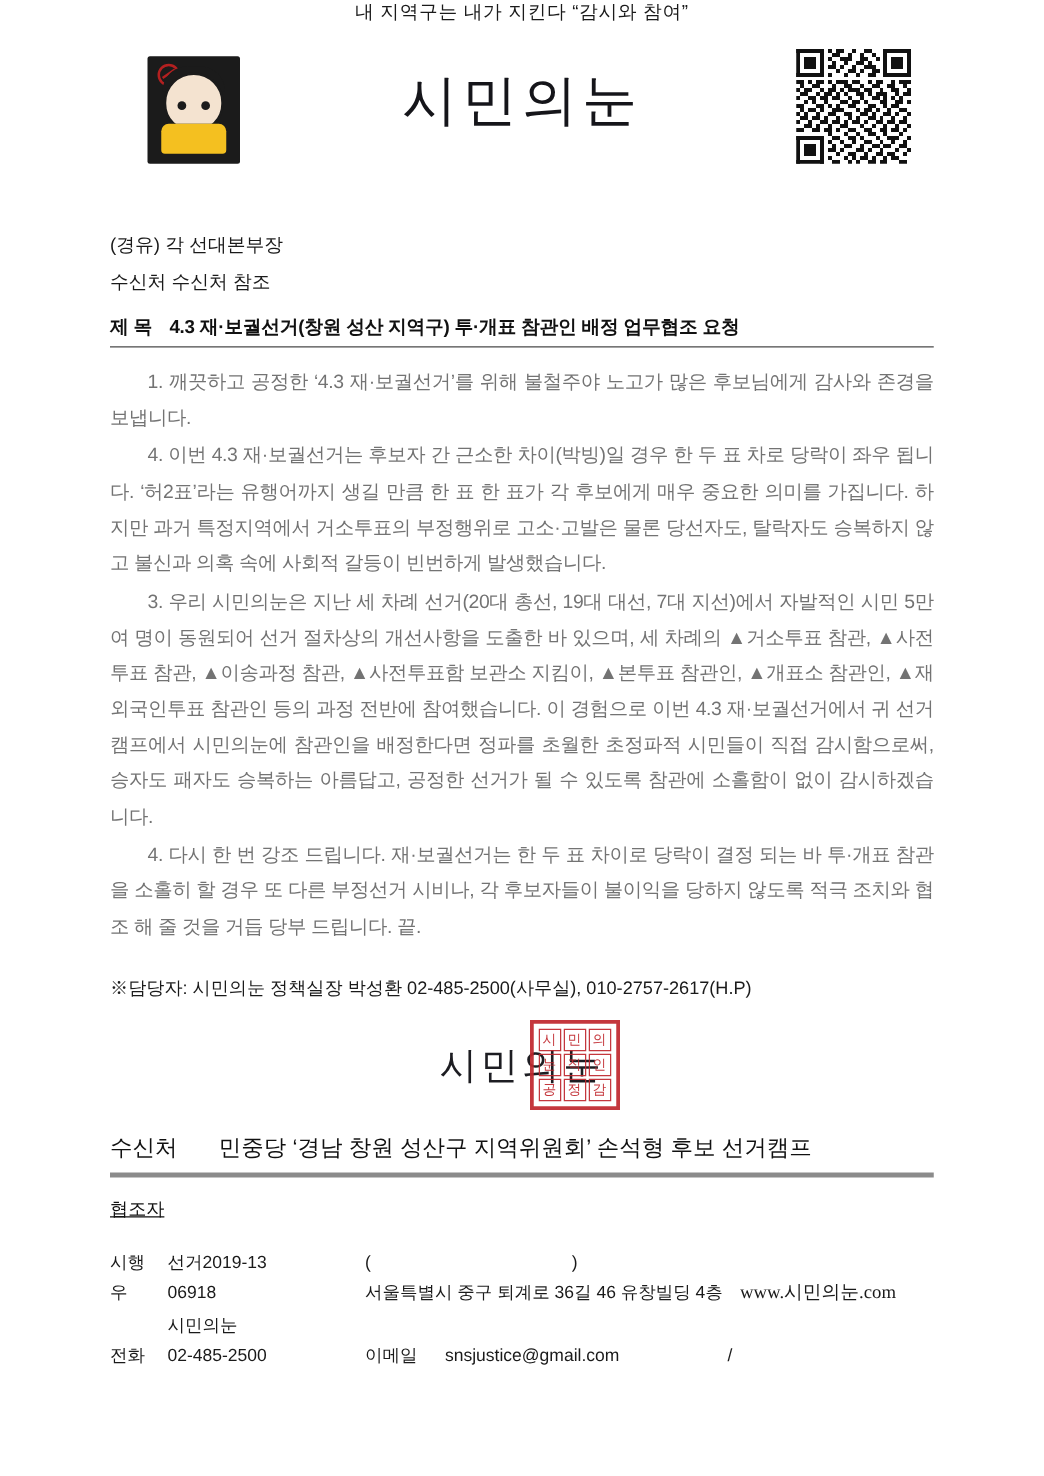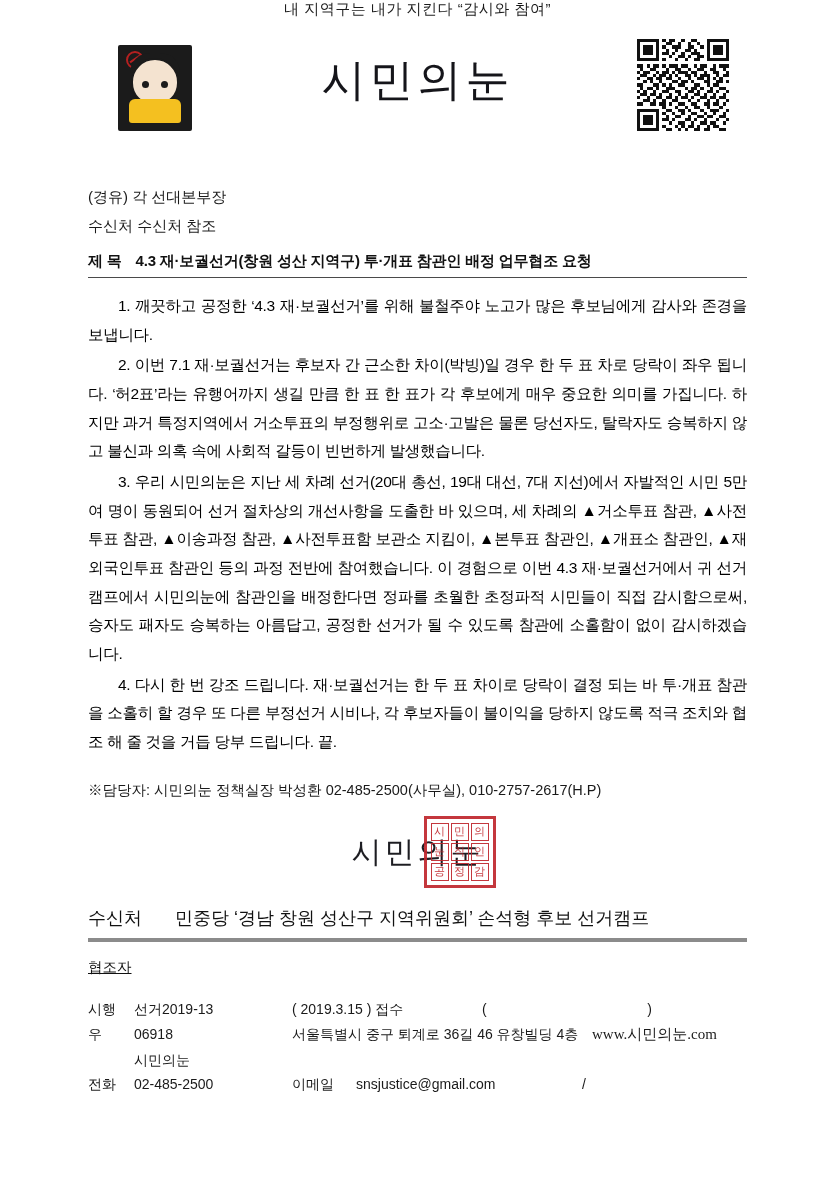--- a/index.html
+++ b/index.html
@@ -153,21 +153,21 @@
     margin: 6px 0 14px 0;
   }
   .body-text p {
     margin: 0 0 2px 0;
     font-size: 15.5px;
     line-height: 1.85;
     text-align: justify;
     text-indent: 30px;
     font-family: "Liberation Sans", sans-serif;
     letter-spacing: -0.3px;
-    color: #000000;
+    color: #737373;
   }
   .contact-note {
     margin-top: 24px;
     font-size: 14.5px;
     font-family: "Liberation Sans", sans-serif;
     color: #1a1a1a;
   }
   .sign-area {
     position: relative;
     height: 80px;
@@ -503,21 +503,21 @@
 
   <div class="subject-row">
     <span class="label">제  목</span>
     <span>4.3 재·보궐선거(창원 성산 지역구) 투·개표 참관인 배정 업무협조 요청</span>
   </div>
 
   <div class="rule"></div>
 
   <div class="body-text">
     <p>1. 깨끗하고 공정한 ‘4.3 재·보궐선거’를 위해 불철주야 노고가 많은 후보님에게 감사와 존경을 보냅니다.</p>
-    <p>2. 이번 7.1 재·보궐선거는 후보자 간 근소한 차이(박빙)일 경우 한 두 표 차로 당락이 좌우 됩니다. ‘허2표’라는 유행어까지 생길 만큼 한 표 한 표가 각 후보에게 매우 중요한 의미를 가집니다. 하지만 과거 특정지역에서 거소투표의 부정행위로 고소·고발은 물론 당선자도, 탈락자도 승복하지 않고 불신과 의혹 속에 사회적 갈등이 빈번하게 발생했습니다.</p>
+    <p>4. 이번 4.3 재·보궐선거는 후보자 간 근소한 차이(박빙)일 경우 한 두 표 차로 당락이 좌우 됩니다. ‘허2표’라는 유행어까지 생길 만큼 한 표 한 표가 각 후보에게 매우 중요한 의미를 가집니다. 하지만 과거 특정지역에서 거소투표의 부정행위로 고소·고발은 물론 당선자도, 탈락자도 승복하지 않고 불신과 의혹 속에 사회적 갈등이 빈번하게 발생했습니다.</p>
     <p>3. 우리 시민의눈은 지난 세 차례 선거(20대 총선, 19대 대선, 7대 지선)에서 자발적인 시민 5만여 명이 동원되어 선거 절차상의 개선사항을 도출한 바 있으며, 세 차례의 ▲거소투표 참관, ▲사전투표 참관, ▲이송과정 참관, ▲사전투표함 보관소 지킴이, ▲본투표 참관인, ▲개표소 참관인, ▲재외국인투표 참관인 등의 과정 전반에 참여했습니다. 이 경험으로 이번 4.3 재·보궐선거에서 귀 선거캠프에서 시민의눈에 참관인을 배정한다면 정파를 초월한 초정파적 시민들이 직접 감시함으로써, 승자도 패자도 승복하는 아름답고, 공정한 선거가 될 수 있도록 참관에 소홀함이 없이 감시하겠습니다.</p>
     <p>4. 다시 한 번 강조 드립니다. 재·보궐선거는 한 두 표 차이로 당락이 결정 되는 바 투·개표 참관을 소홀히 할 경우 또 다른 부정선거 시비나, 각 후보자들이 불이익을 당하지 않도록 적극 조치와 협조 해 줄 것을 거듭 당부 드립니다.  끝.</p>
   </div>
 
   <div class="contact-note">※담당자: 시민의눈 정책실장 박성환 02-485-2500(사무실), 010-2757-2617(H.P)</div>
 
   <div class="sign-area">
     <div class="sign-name">시민의눈</div>
     <div class="seal">
       <div class="seal-grid">
@@ -540,21 +540,20 @@
   </div>
 
   <div class="thick-rule"></div>
 
   <div class="cooperator">협조자</div>
 
   <div class="footer">
     <div class="footer-row">
       <span class="f-label">시행</span>
       <span class="f-a">선거2019-13</span>
-      <span class="f-b">(    2019.3.15   ) 접수</span>
       <span class="f-c">
         <span class="paren-row">
           <span>(</span>
           <span>)</span>
         </span>
       </span>
     </div>
     <div class="footer-row">
       <span class="f-label">우</span>
       <span class="f-a">06918</span>

